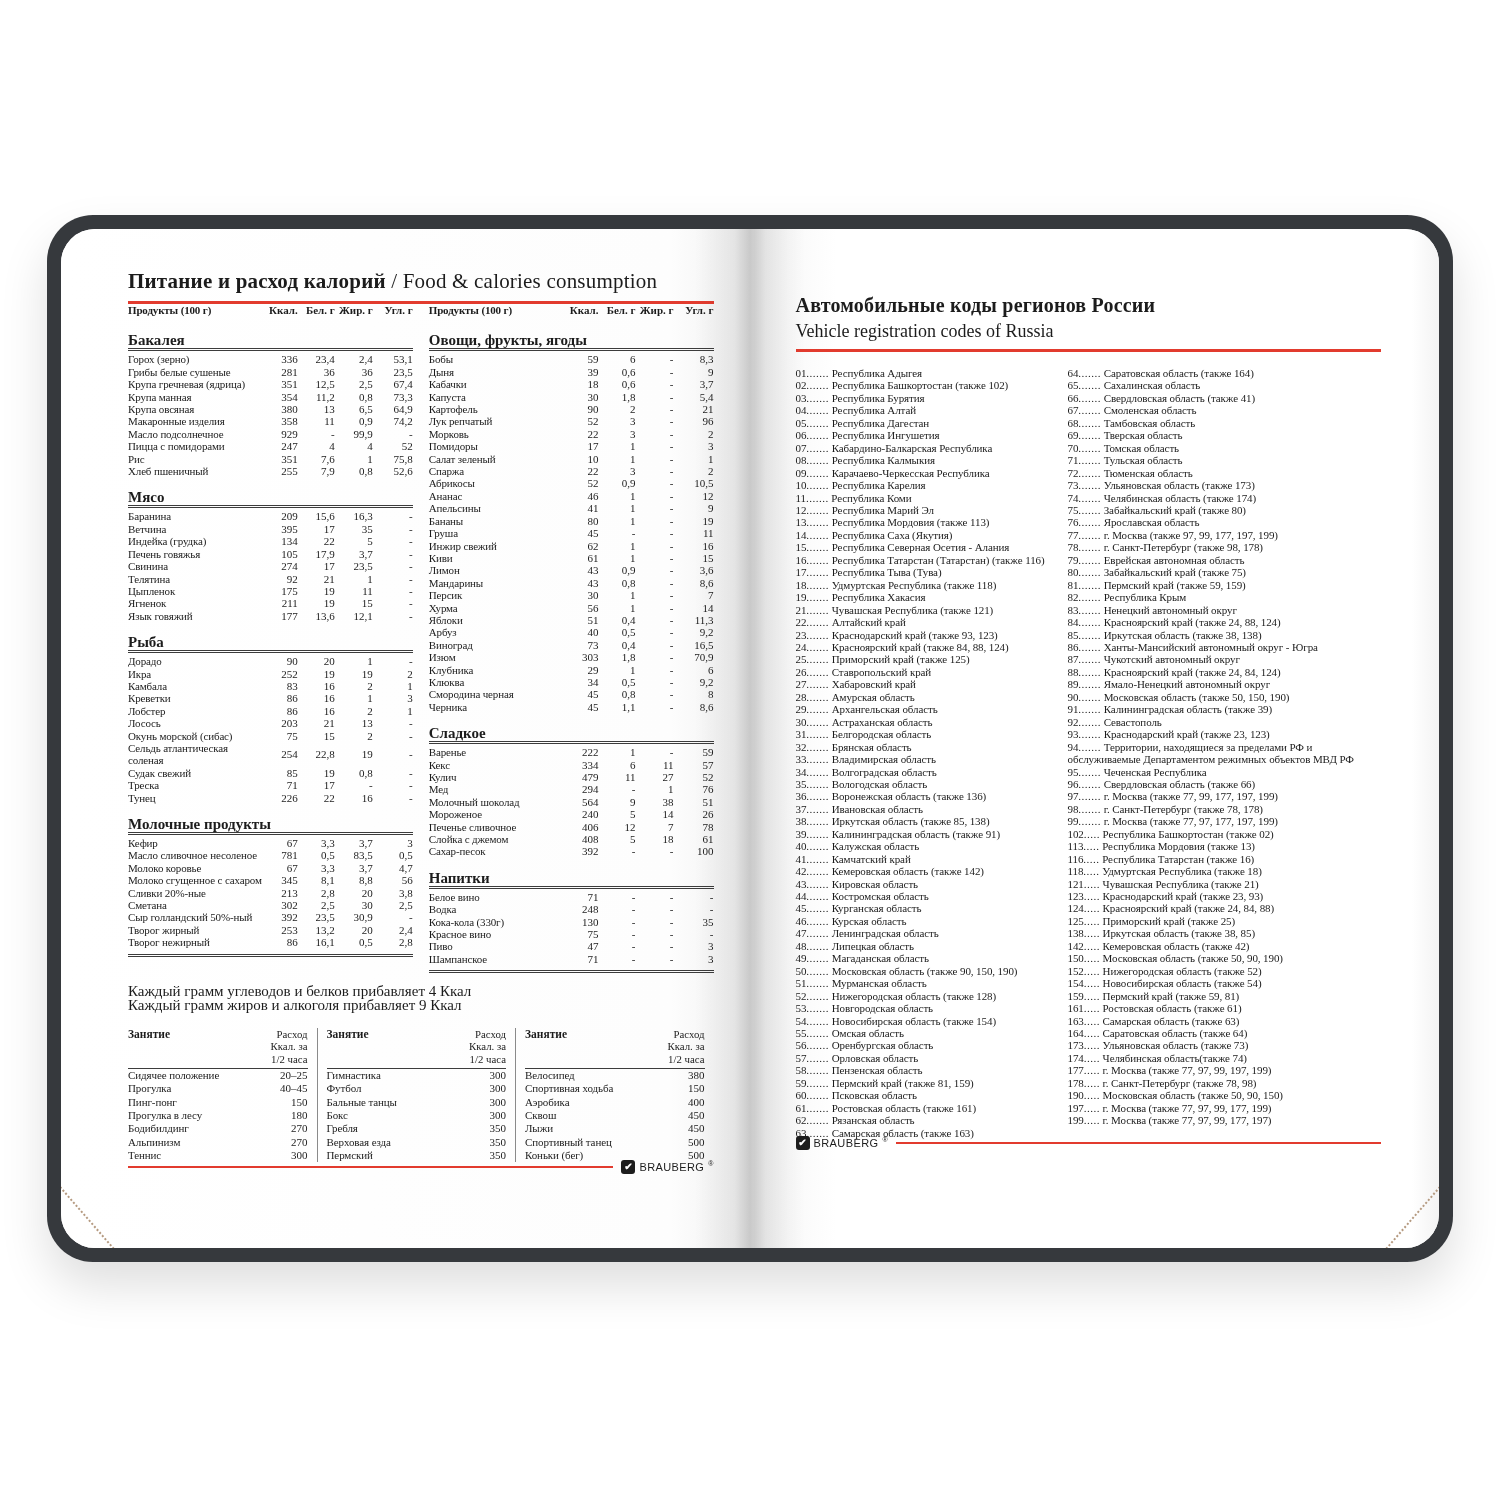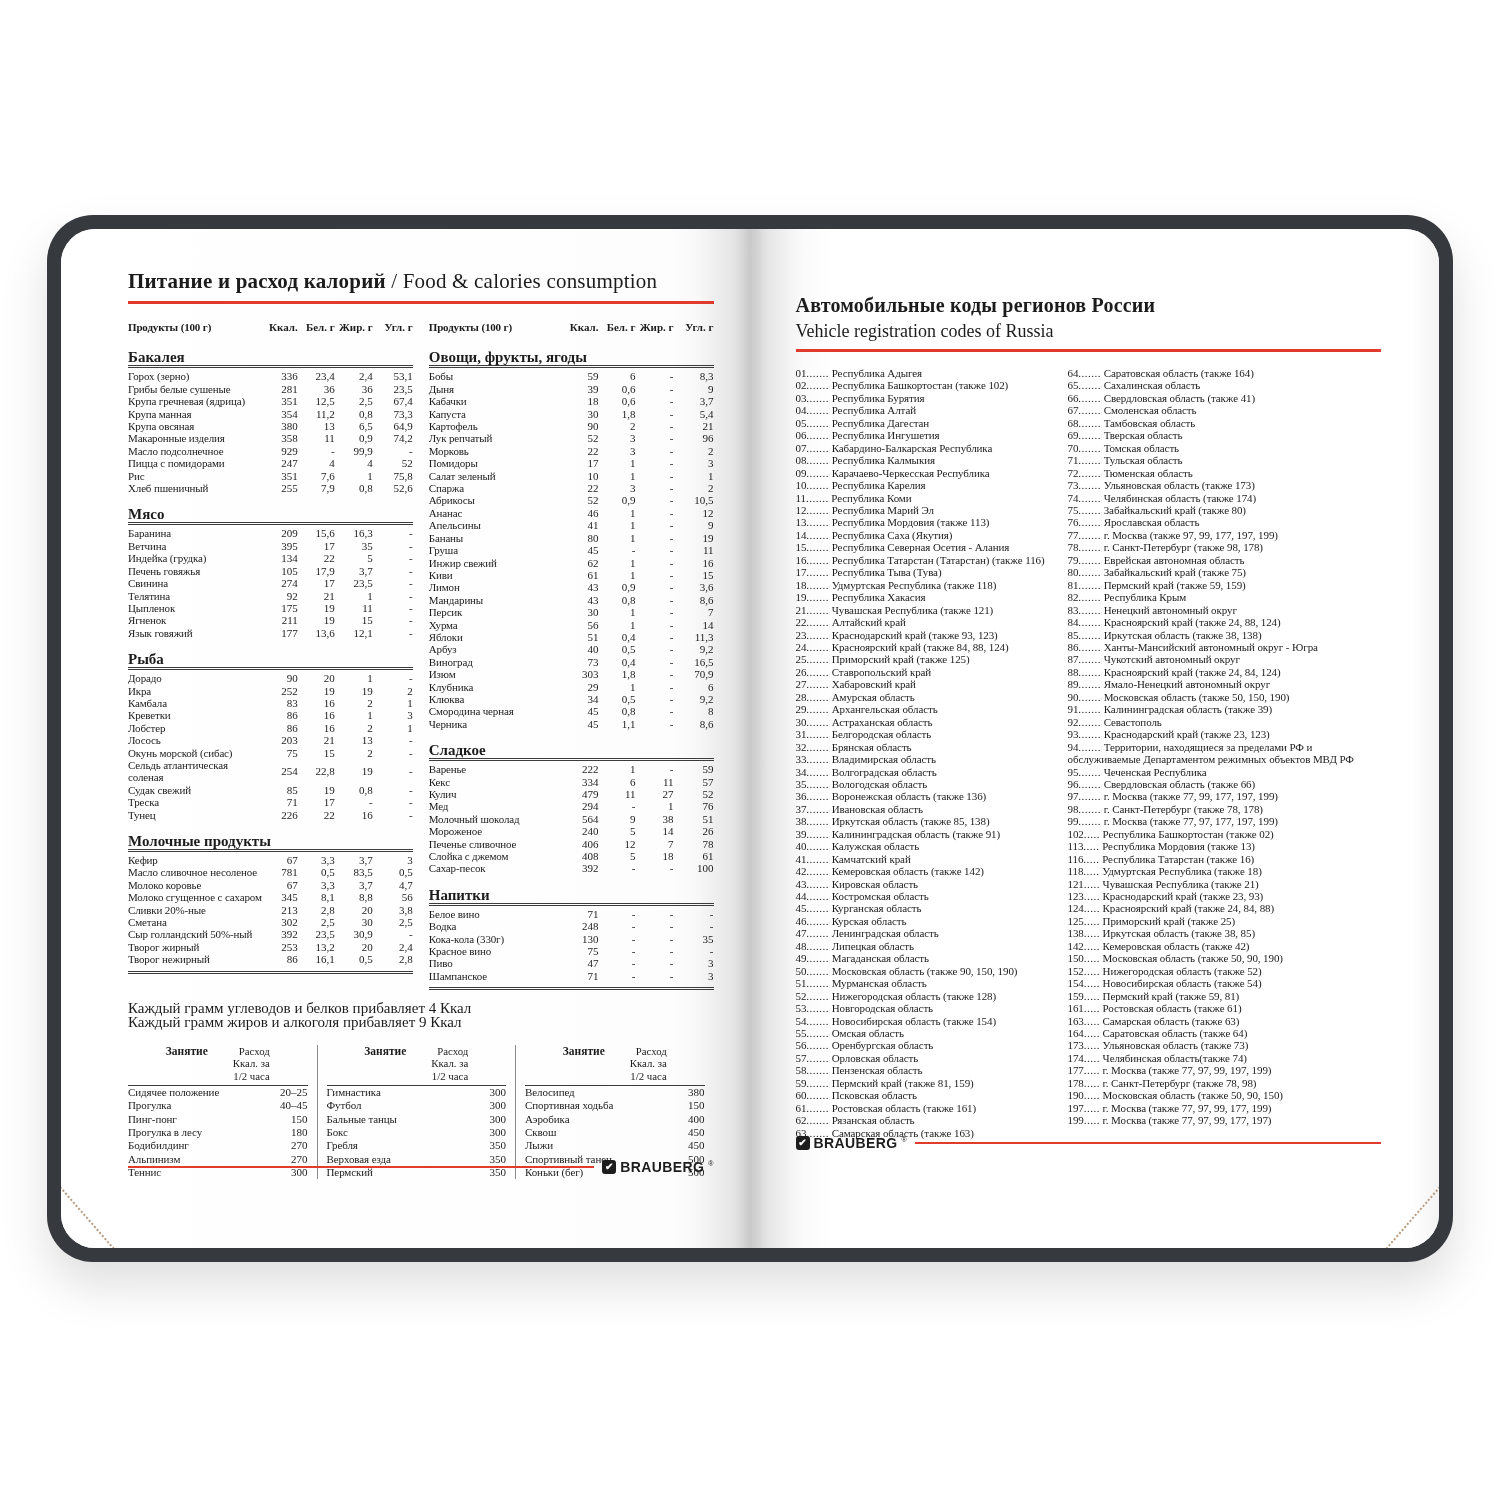--- a/index.html
+++ b/index.html
@@ -18,54 +18,54 @@
   .stitch-left{left:-10px;top:946px;transform:rotate(49deg);transform-origin:left top}
   .stitch-right{right:-10px;top:946px;transform:rotate(-49deg);transform-origin:right top}
 
   
   .lp-title{font-size:21px;line-height:25px;letter-spacing:.2px;white-space:nowrap}
   .t-ru{font-weight:bold}
   .t-en{font-weight:normal}
   .red-rule{height:3px;background:#e23b2e;margin-top:7px}
 
   
-  .food-grid{display:flex;gap:16px;margin-top:17px}
+  .food-grid{display:flex;gap:16px;}
   .food-col{flex:1;min-width:0}
   .food-row{display:flex;align-items:center;font-size:11px;line-height:12.4px}
   .food-head{font-weight:bold;margin-bottom:17px}
   .cell-name{flex:1;letter-spacing:-.15px;min-width:0}
   .cell-n{text-align:right;white-space:nowrap}
   .w1{width:33px}.w2{width:37px}.w3{width:38px}.w4{width:40px}
   .food-section{margin-top:13px}
   .sec-title{font-weight:bold;font-size:15px;line-height:14px;border-bottom:3px double #3c3c3c;padding-bottom:1px;margin-bottom:2px}
   .food-col .food-section:last-child{border-bottom:3px double #3c3c3c;padding-bottom:5px}
 
   .footnotes{margin-top:11px;font-size:15px;line-height:14.2px}
 
   
   .activity{display:flex;margin-top:15px}
   .act-col{flex:1;min-width:0;padding:0 9px}
   .act-col:first-child{padding-left:0}
   .act-col + .act-col{border-left:1px solid #8a8a8a}
-  .act-head{display:flex;justify-content:center;border-bottom:1.5px solid #3c3c3c;padding-bottom:2px}
+  .act-head{display:flex;justify-content:space-between;border-bottom:1.5px solid #3c3c3c;padding-bottom:2px}
   .ah-left{font-weight:bold;font-size:11.5px}
   .ah-right{font-size:10.8px;text-align:right;line-height:12.8px;width:62px}
   .act-row{display:flex;justify-content:space-between;font-size:11px;line-height:13.3px}
   .act-row .an{letter-spacing:-.1px}
   .act-row .av{width:62px;text-align:right}
   .act-col .act-row:first-of-type{margin-top:2px}
 
   
   .page-foot{position:absolute;display:flex;align-items:center;gap:8px}
   .foot-left{left:67px;right:40px;bottom:74px}
   .foot-right{left:42px;right:58px;bottom:98px}
   .red-line{flex:1;height:2px;background:#e23b2e}
   .brand{display:flex;align-items:flex-start;gap:4px;font-family:"Liberation Sans",sans-serif;flex:0 0 auto}
   .brand-box{width:14px;height:14px;background:#1d1d1d;border-radius:3px;color:#fff;font-size:10px;line-height:14px;text-align:center;font-weight:bold}
-  .brand-name{font-weight:bold;font-size:14px;letter-spacing:.4px;color:#1d1d1d;line-height:14px}
+  .brand-name{font-weight:normal;font-size:11px;letter-spacing:.4px;color:#1d1d1d;line-height:14px}
   .brand-reg{font-size:7px;line-height:7px}
 
   
   .rp-title{font-size:20px;line-height:24px;font-weight:bold;letter-spacing:.2px}
   .rp-sub{font-size:18px;line-height:22px;margin-top:3px}
   .codes{display:flex;margin-top:15px}
   .codes-col{min-width:0}
   .codes-col-0{width:270px;flex:0 0 auto}
   .codes-col-1{flex:1;padding-left:2px}
   .code-line{font-size:11px;line-height:12.45px;letter-spacing:-.1px}

